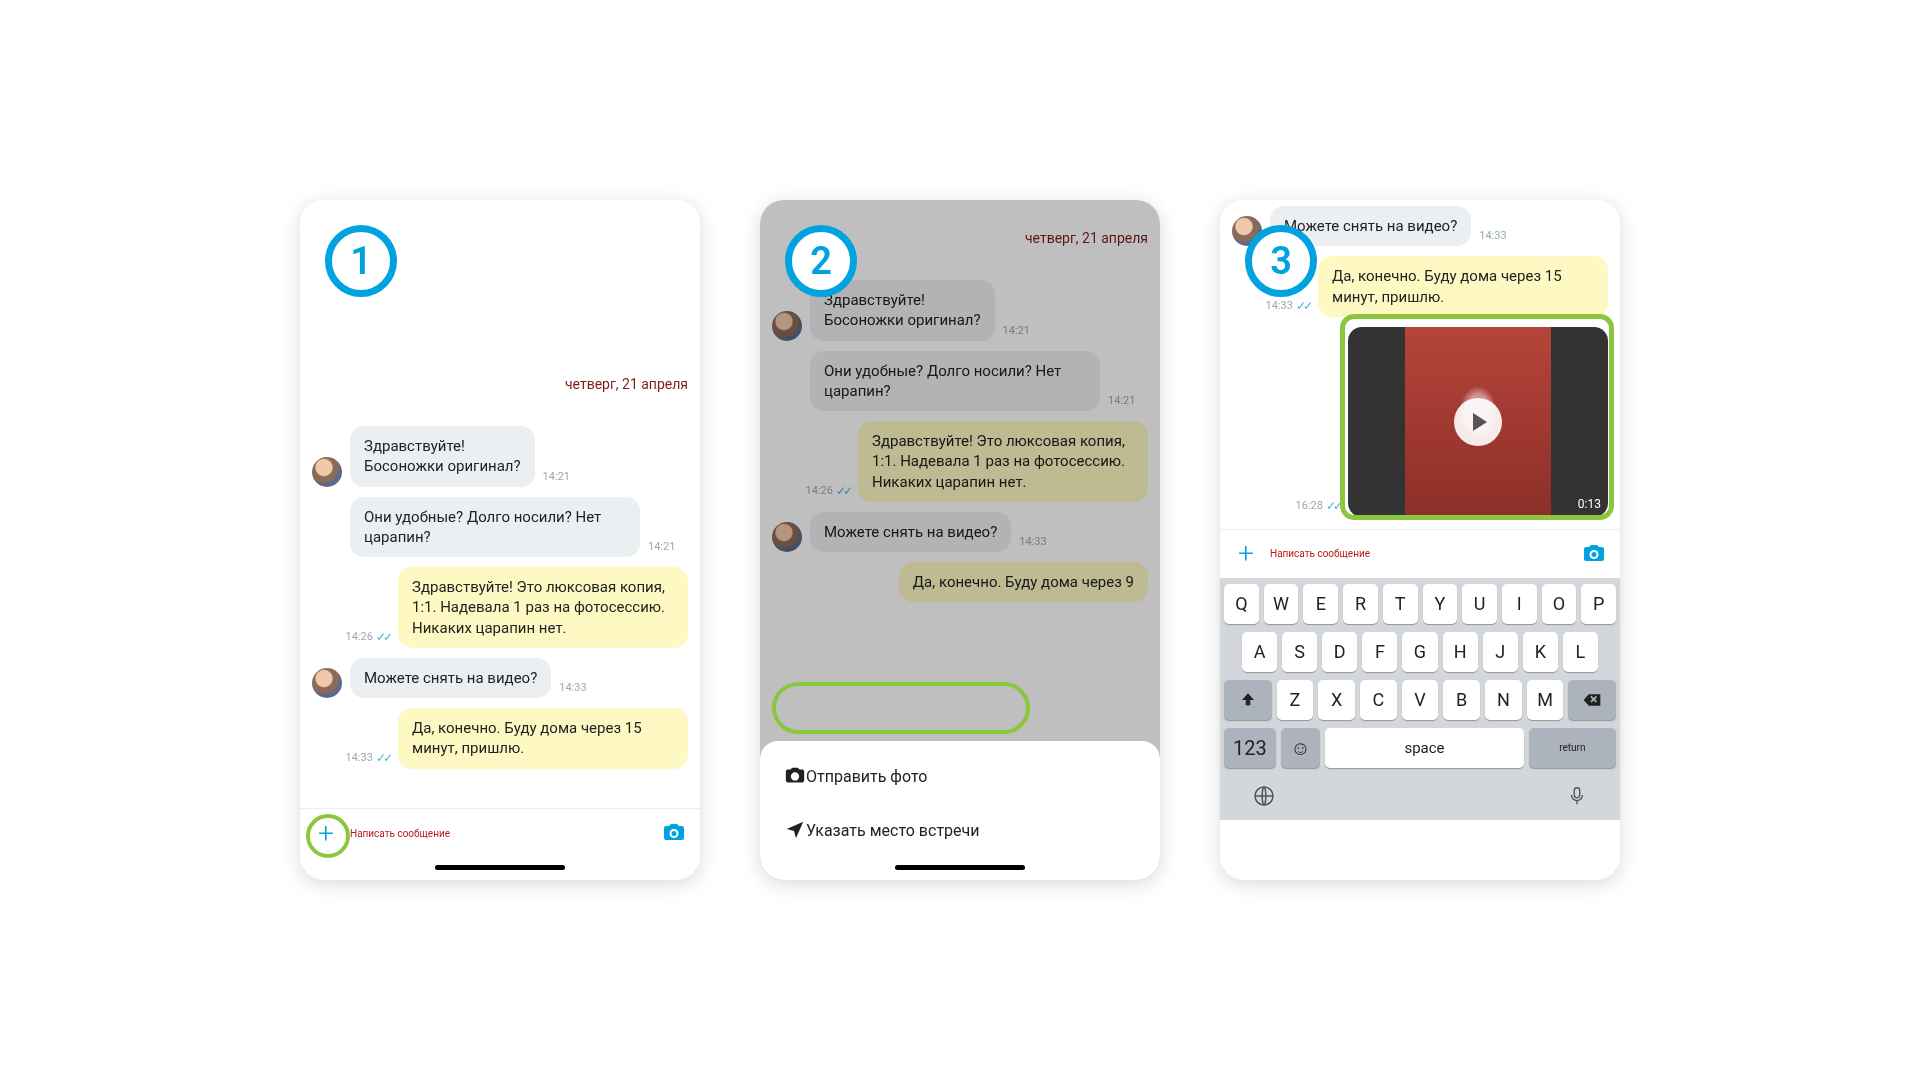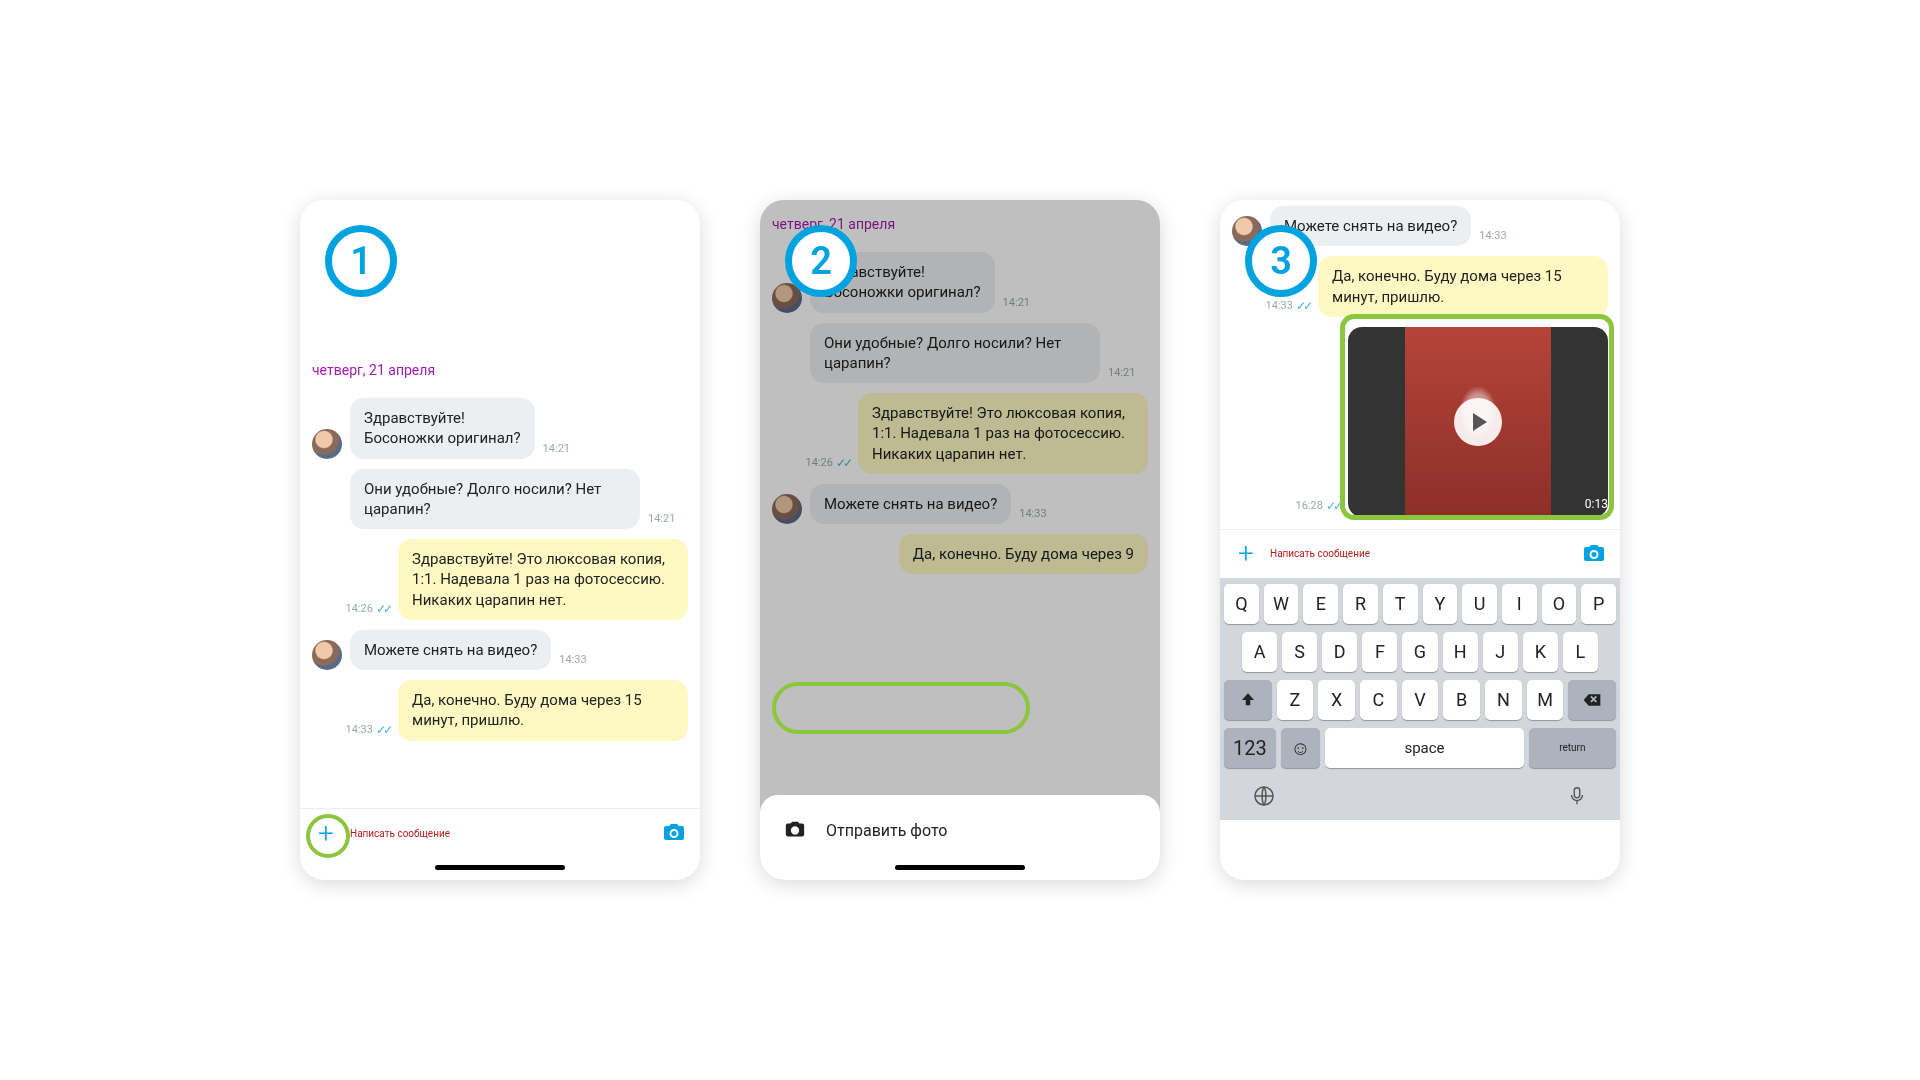--- a/index.html
+++ b/index.html
@@ -46,24 +46,24 @@
   overflow: hidden;
   padding: 12px;
   display: flex;
   flex-direction: column;
   gap: 10px;
   margin-top: 140px;
 }
 .phone2 .chat-area { margin-top: 0; padding-top: 6px; }
 .phone3 .chat-area { margin-top: 0; padding-top: 6px; }
 .date-sep {
-  text-align: left;
-  color: #a21caf;
+  text-align: right;
+  color: #7f1d1d;
   font-size: 14px;
-  margin: 10px 0;
+  margin: 24px 0;
 }
 .msg-row {
   display: flex;
   align-items: flex-end;
   gap: 8px;
 }
 .msg-row.in { justify-content: flex-start; }
 .msg-row.out { justify-content: flex-end; }
 .avatar {
   width: 30px;
@@ -146,21 +146,21 @@
   right: 0;
   bottom: 0;
   background: #fff;
   border-radius: 18px 18px 0 0;
   z-index: 20;
   padding: 8px 0 0;
 }
 .sheet-item {
   display: flex;
   align-items: center;
-  gap: 20px;
+  gap: 0;
   padding: 16px 24px;
   font-size: 16px;
   color: #222;
 }
 .sheet-item svg { flex-shrink: 0; }
 .hl-pill {
   position: absolute;
   border: 4px solid #8cc63f;
   border-radius: 28px;
   z-index: 25;
@@ -199,21 +199,21 @@
 .play-btn::after {
   content: "";
   width: 0; height: 0;
   border-left: 14px solid #555;
   border-top: 9px solid transparent;
   border-bottom: 9px solid transparent;
   margin-left: 4px;
 }
 .video-dur {
   position: absolute;
-  right: 0;
+  right: 7px;
   bottom: 6px;
   color: #fff;
   font-size: 12px;
   z-index: 2;
   margin-left: 25px;
 }
 .kbd {
   background: #d3d6db;
   padding: 6px 4px 4px;
 }
@@ -347,20 +347,26 @@
   </div>
 
   <div class="dim"></div>
 
   <div class="sheet">
     <div class="sheet-item">
       <svg width="22" height="22" viewBox="0 0 24 24" fill="#222">
           <path d="M20 5h-3l-2-2H9L7 5H4a2 2 0 00-2 2v10a2 2 0 002 2h16a2 2 0 002-2V7a2 2 0 00-2-2zm-8 12a4.5 4.5 0 110-9 4.5 4.5 0 010 9z"></path>
         </svg>
       <span>Отправить фото</span>
+    </div>
+    <div class="sheet-item">
+      <svg width="22" height="22" viewBox="0 0 24 24" fill="#222">
+          <path d="M3 11l18-8-8 18-2-8-8-2z"></path>
+        </svg>
+      <span>Указать место встречи</span>
     </div>
     <div class="home-bar"></div>
   </div>
 
   <div class="hl-pill" style="left:12px; right:130px; bottom:146px; height:52px;"></div>
 </div>
 
 <div class="phone phone3">
   <div class="step-badge">3</div>
 

